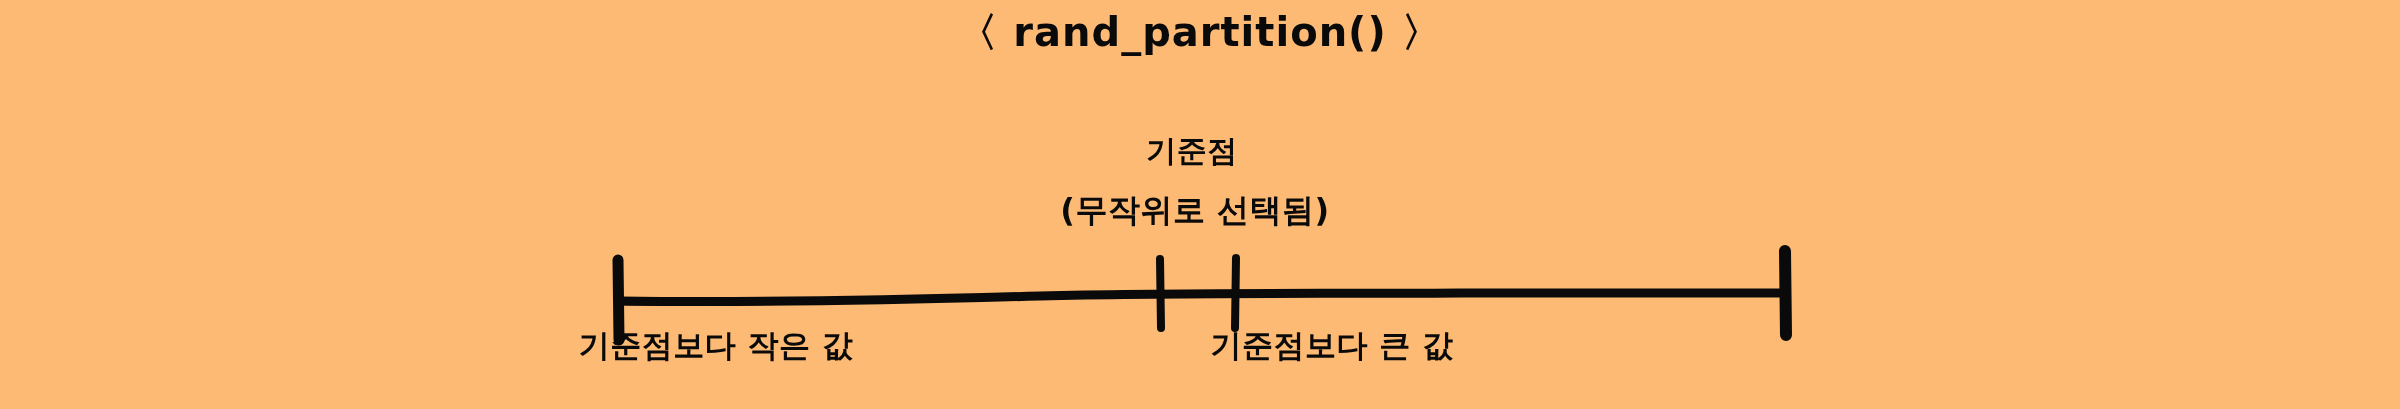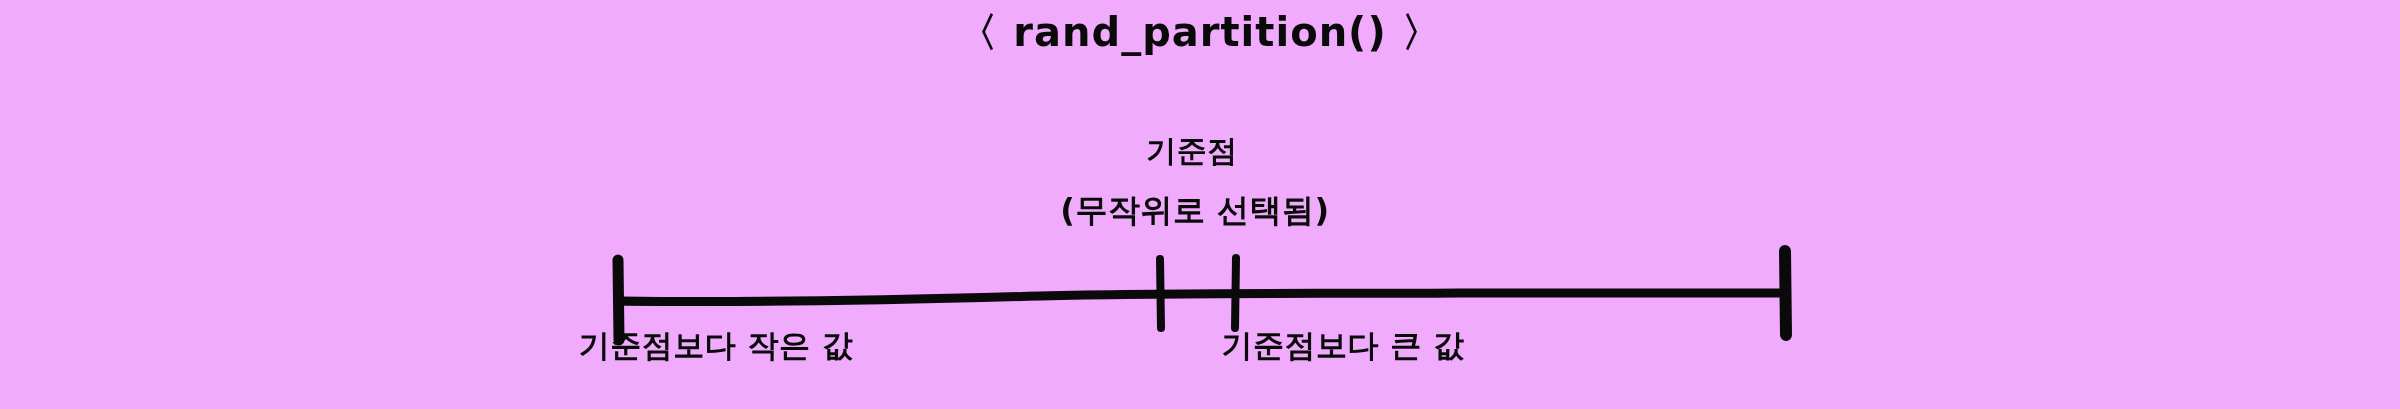--- a/index.html
+++ b/index.html
@@ -7,21 +7,21 @@
     padding: 0;
     background: #ffffff;
   }
   body {
     font-family: "DejaVu Sans", sans-serif;
   }
   #canvas {
     position: relative;
     width: 2400px;
     height: 409px;
-    background: #f0abfc;
+    background: #fdba74;
     overflow: hidden;
   }
   .txt {
     position: absolute;
     color: #0a0a0a;
     white-space: nowrap;
     line-height: 1;
     font-weight: 700;
     letter-spacing: 0.5px;
   }
@@ -53,21 +53,21 @@
   }
   #left-label {
     left: 0;
     top: 330px;
     width: 1810px;
     text-align: center;
     font-size: 31px;
     transform: translateX(-189px);
   }
   #right-label {
-    left: 11px;
+    left: 0;
     top: 330px;
     width: 1810px;
     text-align: center;
     font-size: 31px;
     transform: translateX(427px);
   }
   #numberline {
     position: absolute;
     left: 0;
     top: 0;

